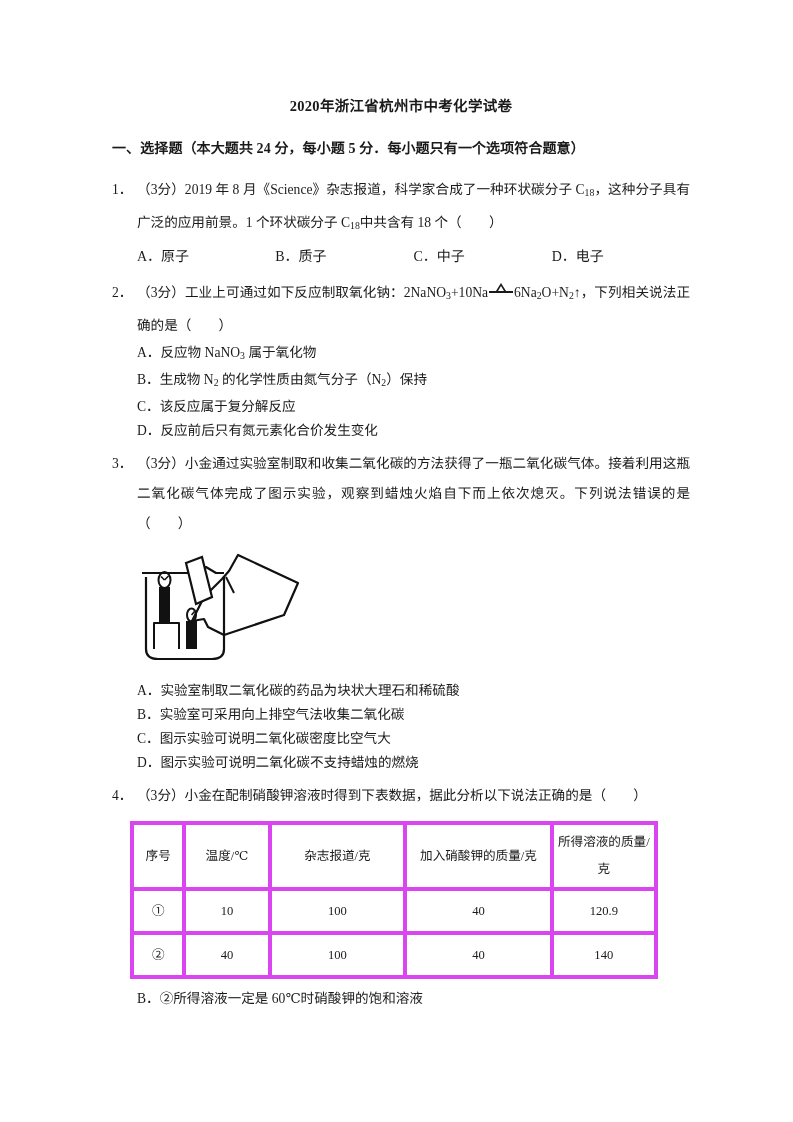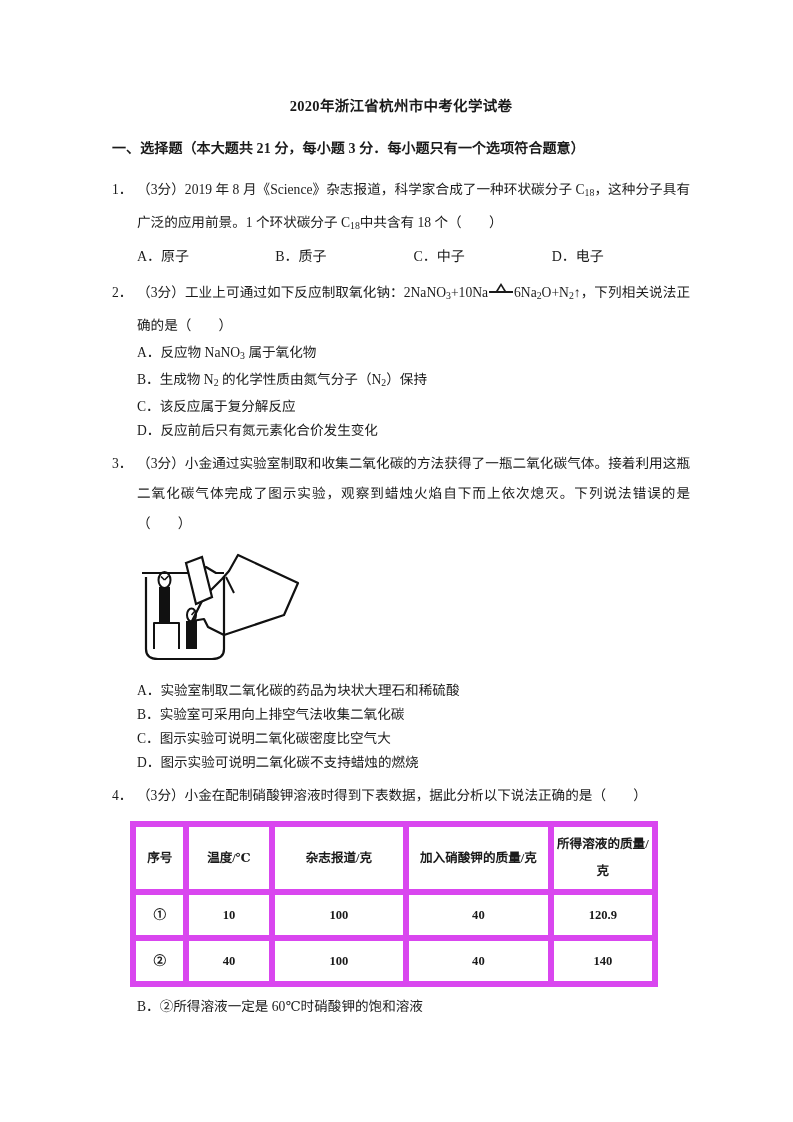--- a/index.html
+++ b/index.html
@@ -127,23 +127,23 @@
     padding-left: 22px;
   }
   .data-table {
     border-collapse: collapse;
     margin: 10px 0 8px 18px;
     width: 528px;
     font-size: 12.6px;
   }
   .data-table th,
   .data-table td {
-    border: 6px solid #d946ef;
+    border: 4px solid #d946ef;
     text-align: center;
-    font-weight: bold;
+    font-weight: normal;
     line-height: 27px;
     padding: 0 2px;
   }
   .data-table thead th {
     height: 62px;
     vertical-align: middle;
   }
   .data-table tbody td {
     height: 40px;
   }
@@ -158,21 +158,21 @@
   }
 </style>
 </head>
 <body>
 
 <div class="page">
   <div class="content">
 
     <h1 class="doc-title">2020年浙江省杭州市中考化学试卷</h1>
 
-    <div class="section-heading">一、选择题（本大题共 21 分，每小题 3 分．每小题只有一个选项符合题意）</div>
+    <div class="section-heading">一、选择题（本大题共 24 分，每小题 5 分．每小题只有一个选项符合题意）</div>
 
     <div class="question">
       <p class="q-stem">
         <span class="q-num"><span>1．</span></span><span>（3分）</span><span>2019 年 8 月《Science》杂志报道，科学家合成了一种环状碳分子 C</span><sub>18</sub><span>，这种分子具有广泛的应用前景。1 个环状碳分子 C</span><sub>18</sub><span>中共含有 18 个（　　）</span>
       </p>
       <div class="opt-row-inline">
         <span class="opt">A．原子</span>
         <span class="opt">B．质子</span>
         <span class="opt">C．中子</span>
         <span class="opt">D．电子</span>

